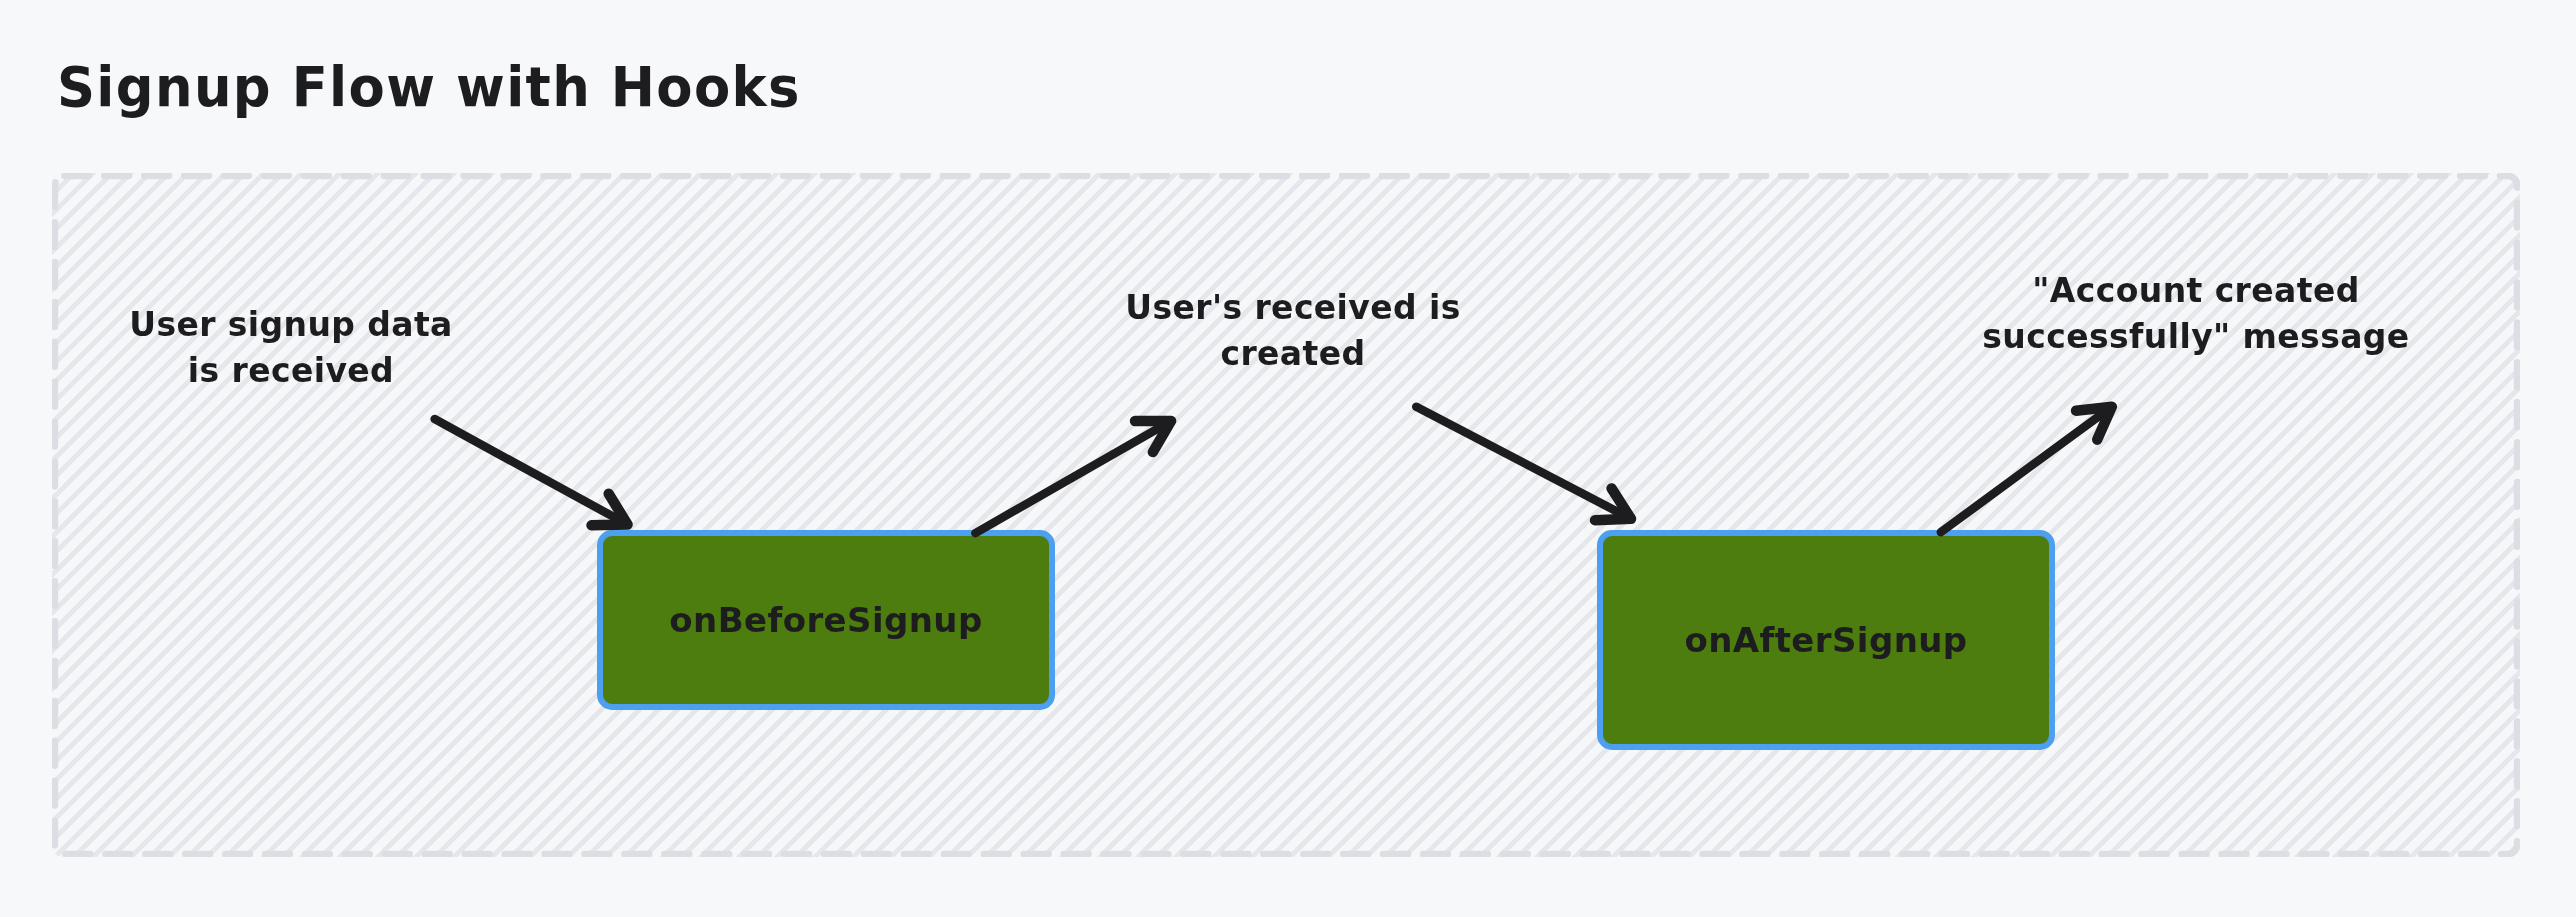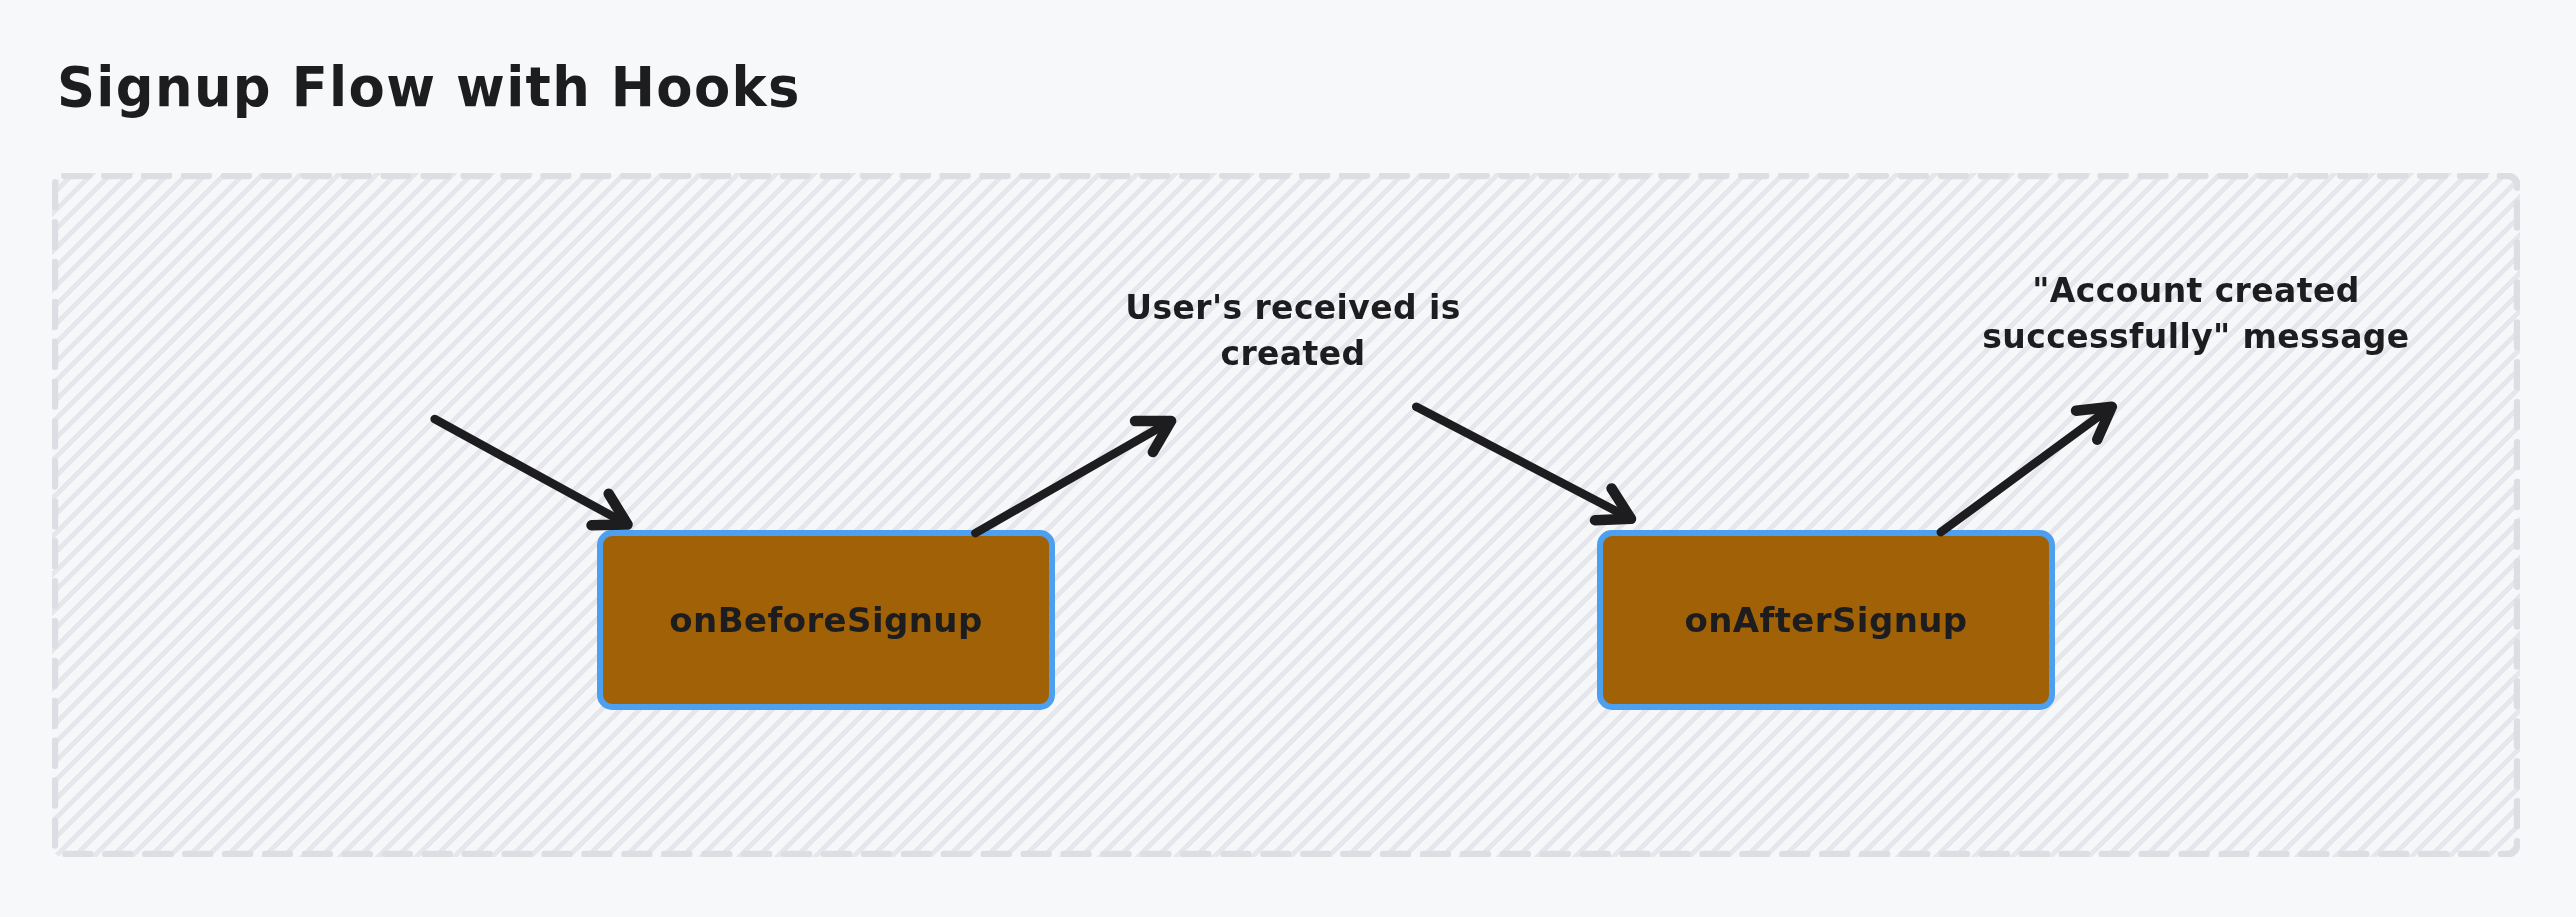--- a/index.html
+++ b/index.html
@@ -83,37 +83,37 @@
     letter-spacing: 0.4px;
   }
   #edge-label-0 { left: 82px;   top: 302px; width: 418px; }
   #edge-label-1 { left: 1084px; top: 285px; width: 418px; }
   #edge-label-2 { left: 1911px; top: 268px; width: 570px; }
 
   
   .hook-node {
     position: absolute;
     box-sizing: border-box;
-    background: #a16207;
+    background: #4d7c0f;
     border: 6.7px solid #4d9ff0;
     border-radius: 15px;
     display: flex;
     align-items: center;
     justify-content: center;
   }
   .hook-node-label {
     font-family: "DejaVu Sans", sans-serif;
     font-weight: 700;
     font-size: 34px;
     color: #1d1d1f;
     letter-spacing: 0.4px;
     white-space: nowrap;
   }
   #hook-node-0 { left: 597px;  top: 530px; width: 458px; height: 180px; }
-  #hook-node-1 { left: 1597px; top: 530px; width: 458px; height: 180px; }
+  #hook-node-1 { left: 1597px; top: 530px; width: 458px; height: 220px; }
 </style>
 </head>
 <body>
 
 <div id="page">
 
   <div id="diagram-title">Signup Flow with Hooks</div>
 
   <div id="flow-container">
     <svg id="flow-container-border" viewBox="0 0 2596 720" preserveAspectRatio="none">
@@ -122,20 +122,22 @@
   </div>
 
   <div class="hook-node" id="hook-node-0">
     <span class="hook-node-label">onBeforeSignup</span>
   </div>
 
   <div class="hook-node" id="hook-node-1">
     <span class="hook-node-label">onAfterSignup</span>
   </div>
 
+  <div class="edge-label" id="edge-label-0">User signup data
+is received</div>
 
   <div class="edge-label" id="edge-label-1">User's received is
 created</div>
 
   <div class="edge-label" id="edge-label-2">"Account created
 successfully" message</div>
 
   <svg id="arrow-layer" viewBox="0 0 2710 965">
     <g id="arrow-group" stroke="#1d1d1f" stroke-width="9" stroke-linecap="round" stroke-linejoin="round" fill="none">
         <path d="M 457 441 L 660 552"></path>

